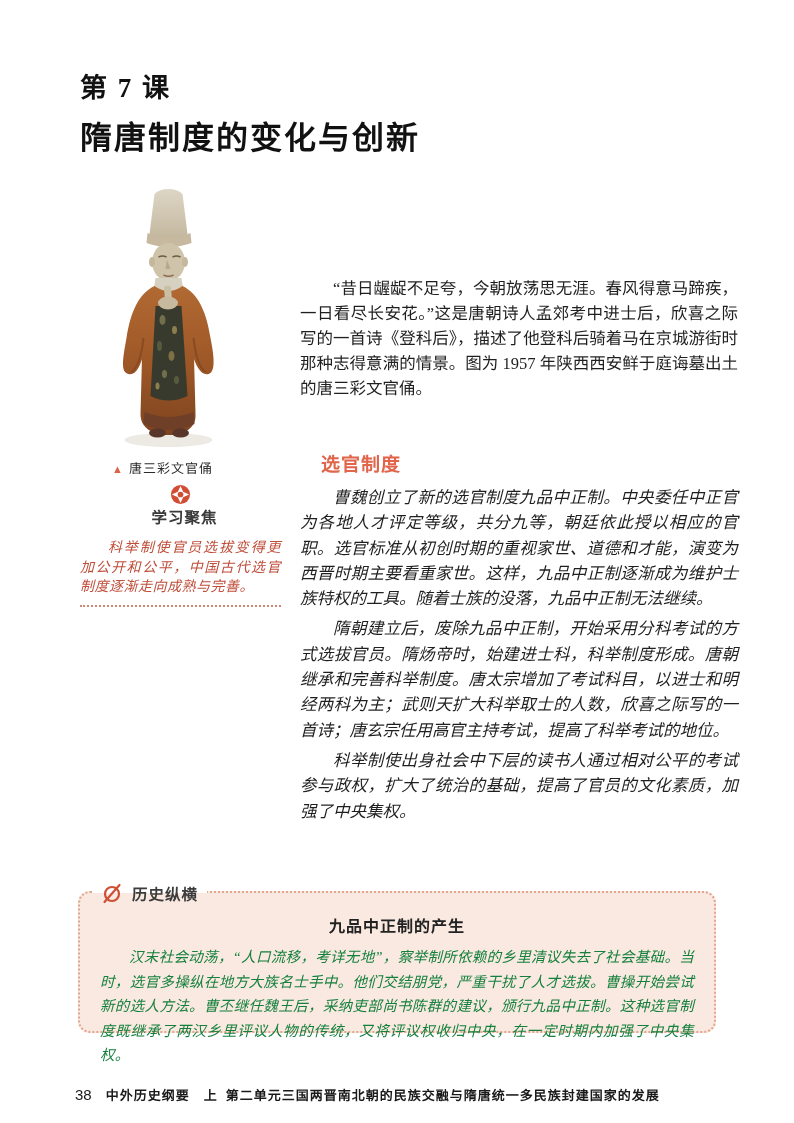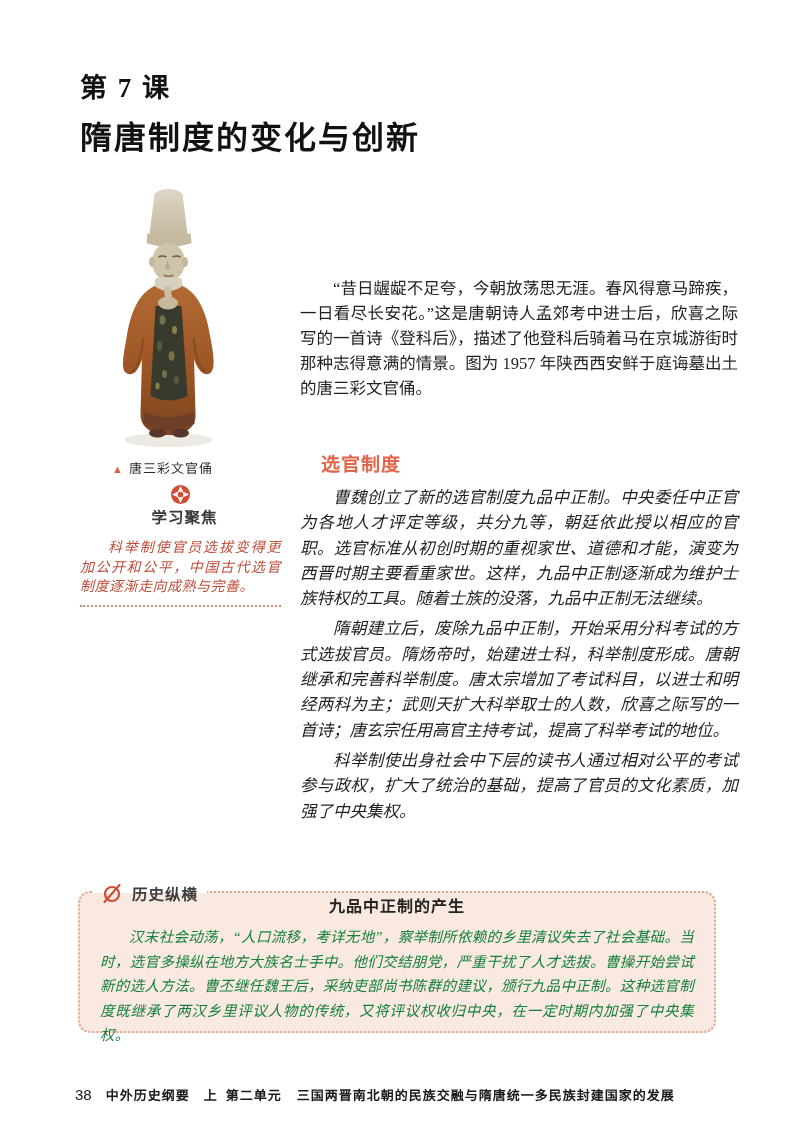--- a/index.html
+++ b/index.html
@@ -63,40 +63,40 @@
     position:absolute; left:12px; top:-13px; display:flex; align-items:center;
     padding:2px 9px;
     background:linear-gradient(180deg,#ffffff 50%,#f9e9e0 50%);
   }
   .aside-legend svg { width:22px; height:22px; }
   .aside-legend .label {
     font-family:"Liberation Sans","DejaVu Sans",sans-serif;
     font-size:15.5px; font-weight:bold; color:#3c3c3c; margin-left:9px; letter-spacing:1px;
   }
   .aside-title {
-    text-align:center;
+    margin-top:20px; text-align:center;
     font-family:"Liberation Sans","DejaVu Sans",sans-serif;
     font-size:16px; font-weight:bold; color:#222; letter-spacing:1px;
   }
   .aside-body {
     margin-top:8px; padding:0 20px;
     font-size:14.5px; line-height:24.5px; color:#15803d;
     text-align:justify; text-indent:2em; font-style:italic; letter-spacing:0.3px;
   }
   
   .footer {
     position:absolute; left:75px; top:1044px; width:680px;
     display:flex; align-items:baseline;
     font-family:"Liberation Sans","DejaVu Sans",sans-serif; color:#1a1a1a;
   }
   .footer .pageno { font-size:15px;margin-top:42px; }
   .footer .book  { font-size:13px; font-weight:600; margin-left:14px; letter-spacing:1px; }
   .footer .vol   { font-size:13px; font-weight:600; margin-left:14px; }
   .footer .unit  { font-size:13px; font-weight:600; margin-left:9px; letter-spacing:1px; }
-  .footer .utitle{ font-size:13px; font-weight:600; margin-left:15px; letter-spacing:1px; }
+  .footer .utitle{ font-size:13px; font-weight:600; letter-spacing:1px; }
 </style>
 </head>
 <body>
 
 <div class="page">
 
   <div class="lesson-no">第 7 课</div>
   <div class="lesson-title">隋唐制度的变化与创新</div>
 
   <div class="statue">

